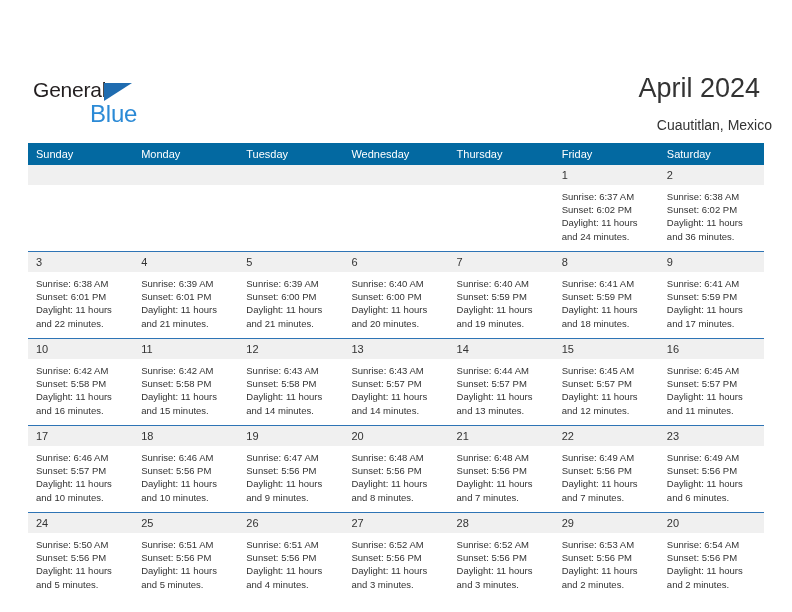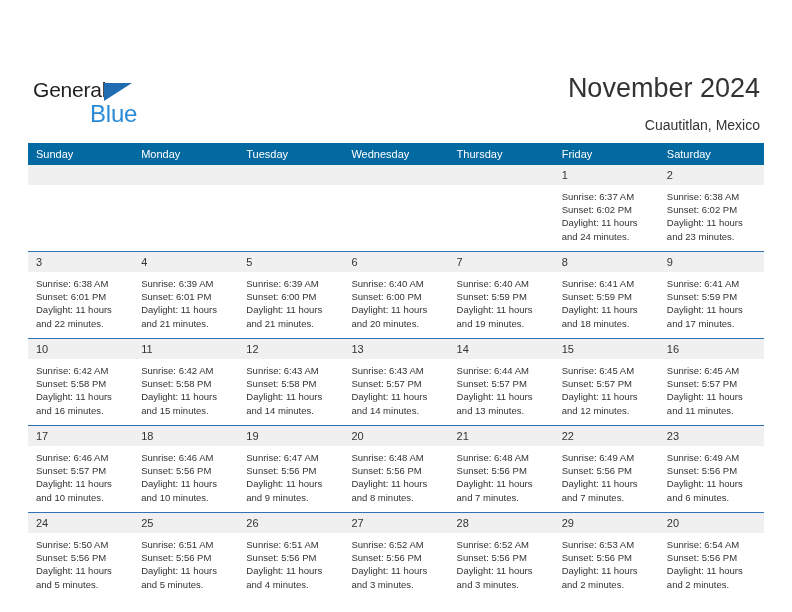--- a/index.html
+++ b/index.html
@@ -69,21 +69,21 @@
     right: 32px;
     top: 33px;
     font-size: 27px;
     color: #333333;
     text-align: right;
     white-space: nowrap;
     font-weight: normal;
   }
   .subtitle {
     position: absolute;
-    right: 32px;
+    right: 20px;
     top: 77px;
     font-size: 14px;
     color: #333333;
     text-align: right;
     white-space: nowrap;
   }
 
   
   .calendar {
     position: absolute;
@@ -142,21 +142,21 @@
 <body>
 
 <div class="page">
 
   <div class="header">
     <div class="logo">
       <span class="logo-general">General</span>
       <span class="logo-tri"></span>
       <span class="logo-blue">Blue</span>
     </div>
-    <div class="title">November 2024</div>
+    <div class="title">April 2024</div>
     <div class="subtitle">Cuautitlan, Mexico</div>
   </div>
 
   <table class="calendar">
     <thead>
       <tr>
         <th>Sunday</th>
         <th>Monday</th>
         <th>Tuesday</th>
         <th>Wednesday</th>
@@ -190,21 +190,21 @@
               <span class="info-line">Daylight: 11 hours</span>
               <span class="info-line">and 24 minutes.</span>
             </span>
           </td>
           <td>
             <span class="daynum">2</span>
             <span class="info">
               <span class="info-line">Sunrise: 6:38 AM</span>
               <span class="info-line">Sunset: 6:02 PM</span>
               <span class="info-line">Daylight: 11 hours</span>
-              <span class="info-line">and 23 minutes.</span>
+              <span class="info-line">and 36 minutes.</span>
             </span>
           </td>
         </tr>
         <tr class="week">
           <td>
             <span class="daynum">3</span>
             <span class="info">
               <span class="info-line">Sunrise: 6:38 AM</span>
               <span class="info-line">Sunset: 6:01 PM</span>
               <span class="info-line">Daylight: 11 hours</span>

